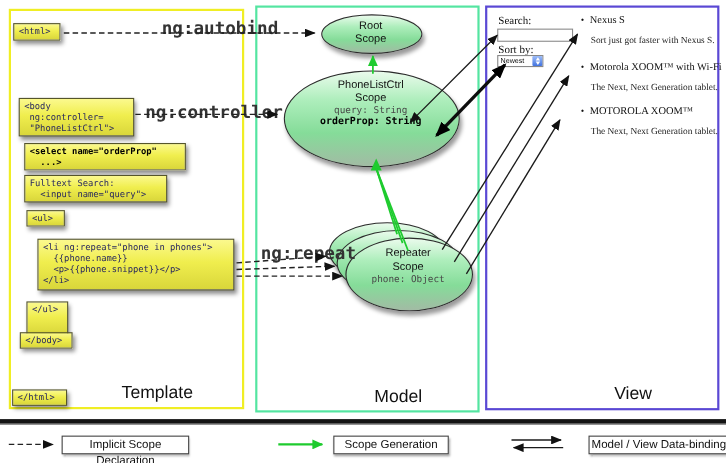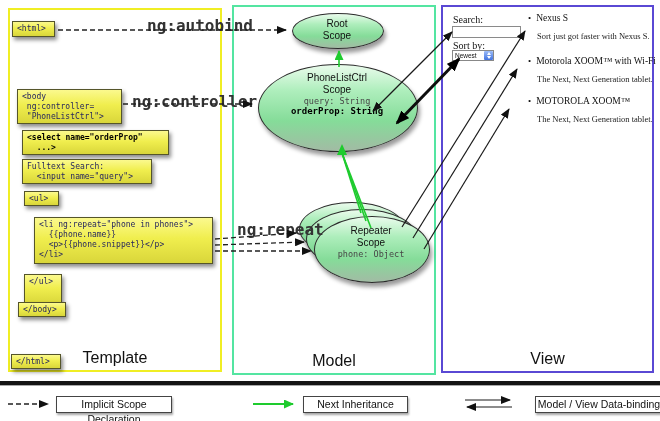--- a/index.html
+++ b/index.html
@@ -4,21 +4,21 @@
 <style>
   html,body{margin:0;padding:0;background:#fff;}
   #stage{position:relative;width:660px;height:421px;background:#fff;overflow:hidden;
          font-family:"Liberation Sans",sans-serif;}
   
   .panel{position:absolute;background:#fff;}
   #p-template{left:8px;top:8px;width:210px;height:360px;border:2px solid var(--template-border);}
   #p-model{left:232px;top:5px;width:200px;height:366px;border:2px solid var(--model-border);}
   #p-view{left:441px;top:5px;width:209px;height:364px;border:2px solid var(--view-border);}
   .panel-label{position:absolute;bottom:3px;left:0;width:100%;text-align:center;
-               font-size:16px;color:#111;}
+               font-size:16px;color:#111;padding-left:28px;}
   
   .codebox{position:absolute;box-sizing:border-box;
            background:linear-gradient(180deg,#fbf98e 0%,#f0ee4e 45%,#d9d63a 100%);
            border:1px solid #55552a;box-shadow:2px 3px 4px rgba(0,0,0,.45);
            font-family:"DejaVu Sans Mono",monospace;font-size:8px;line-height:10px;
            color:#26265e;white-space:pre;padding:2px 4px;z-index:4;}
   .codebox.bold{font-weight:bold;color:#000;}
   #cb-0{left:12px;top:21px;width:43px;height:16px;}
   #cb-1{left:17px;top:89px;width:105px;height:35px;}
   #cb-2{left:22px;top:130px;width:147px;height:25px;}
@@ -168,21 +168,21 @@
 
   <div class="v-item-title" id="it-0-t">Nexus S</div>
   <div class="v-item-desc" id="it-0-d">Sort just got faster with Nexus S.</div>
   <div class="v-item-title" id="it-1-t">Motorola XOOM™ with Wi-Fi</div>
   <div class="v-item-desc" id="it-1-d">The Next, Next Generation tablet.</div>
   <div class="v-item-title" id="it-2-t">MOTOROLA XOOM™</div>
   <div class="v-item-desc" id="it-2-d">The Next, Next Generation tablet.</div>
 
   <div id="sep"></div>
   <div class="legend-box" id="leg-1">Implicit Scope Declaration</div>
-  <div class="legend-box" id="leg-2">Next Inheritance</div>
+  <div class="legend-box" id="leg-2">Scope Generation</div>
   <div class="legend-box" id="leg-3">Model / View Data-binding</div>
 
   <svg id="overlay" viewBox="0 0 660 421">
     <defs>
       <marker id="ah" markerUnits="userSpaceOnUse" markerWidth="10" markerHeight="8" refX="9" refY="4" orient="auto-start-reverse">
         <path d="M0,0 L10,4 L0,8 z" fill="#111"></path>
       </marker>
       <marker id="ahb" markerUnits="userSpaceOnUse" markerWidth="14" markerHeight="11" refX="12" refY="5.5" orient="auto-start-reverse">
         <path d="M0,0 L14,5.5 L0,11 z" fill="#000"></path>
       </marker>

